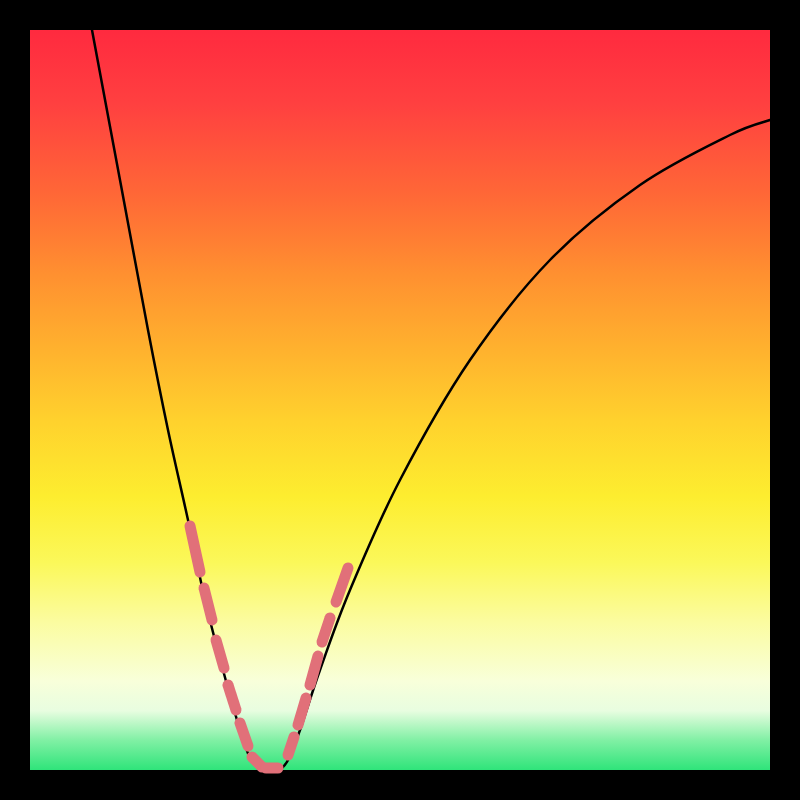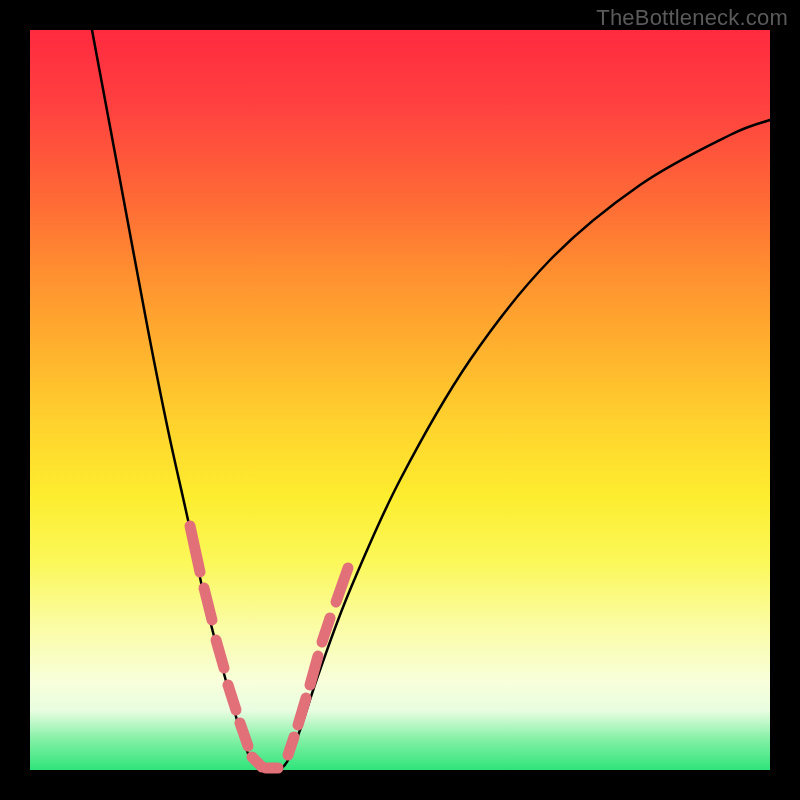--- a/index.html
+++ b/index.html
@@ -53,21 +53,20 @@
     top: 0;
     width: 740px;
     height: 740px;
     overflow: visible;
   }
 </style>
 </head>
 <body>
 
 <div class="container">
-  <div class="watermark">TheBottleneck.com</div>
   <div class="plot-area">
     <svg class="curves" viewBox="0 0 740 740">
       <g id="series-group">
           <path d="M 62 0 C 66.66666666666667 25, 80.66666666666667 100, 90 150 C 99.33333333333333 200, 110 258.3333333333333, 118 300 C 126 341.6666666666667, 131.33333333333334 368.3333333333333, 138 400 C 144.66666666666666 431.6666666666667, 151.83333333333334 461.6666666666667, 158 490 C 164.16666666666666 518.3333333333334, 169.16666666666666 545, 175 570 C 180.83333333333334 595, 187.16666666666666 618.3333333333334, 193 640 C 198.83333333333334 661.6666666666666, 205.5 685.3333333333334, 210 700 C 214.5 714.6666666666666, 216.66666666666666 721.3333333333334, 220 728 C 223.33333333333334 734.6666666666666, 228.33333333333334 738, 230 740" fill="none" stroke="#000000" stroke-width="2.5" stroke-linecap="round"></path>
           <path d="M 250 740 C 251.33333333333334 738.3333333333334, 254.66666666666666 736.6666666666666, 258 730 C 261.3333333333333 723.3333333333334, 264.6666666666667 715, 270 700 C 275.3333333333333 685, 281.6666666666667 663.3333333333334, 290 640 C 298.3333333333333 616.6666666666666, 306.6666666666667 591.6666666666666, 320 560 C 333.3333333333333 528.3333333333334, 350 488.3333333333333, 370 450 C 390 411.6666666666667, 415 366.6666666666667, 440 330 C 465 293.3333333333333, 491.6666666666667 259.1666666666667, 520 230 C 548.3333333333334 200.83333333333334, 580 175.83333333333334, 610 155 C 640 134.16666666666666, 678.3333333333334 115.83333333333333, 700 105 C 721.6666666666666 94.16666666666667, 733.3333333333334 92.5, 740 90" fill="none" stroke="#000000" stroke-width="2.5" stroke-linecap="round"></path>
         </g>
       <g id="markers-group">
           <line x1="160" y1="496" x2="170" y2="542" stroke="#e17079" stroke-width="11" stroke-linecap="round"></line>
           <line x1="174" y1="558" x2="182" y2="590" stroke="#e17079" stroke-width="11" stroke-linecap="round"></line>
           <line x1="186" y1="610" x2="194" y2="638" stroke="#e17079" stroke-width="11" stroke-linecap="round"></line>

